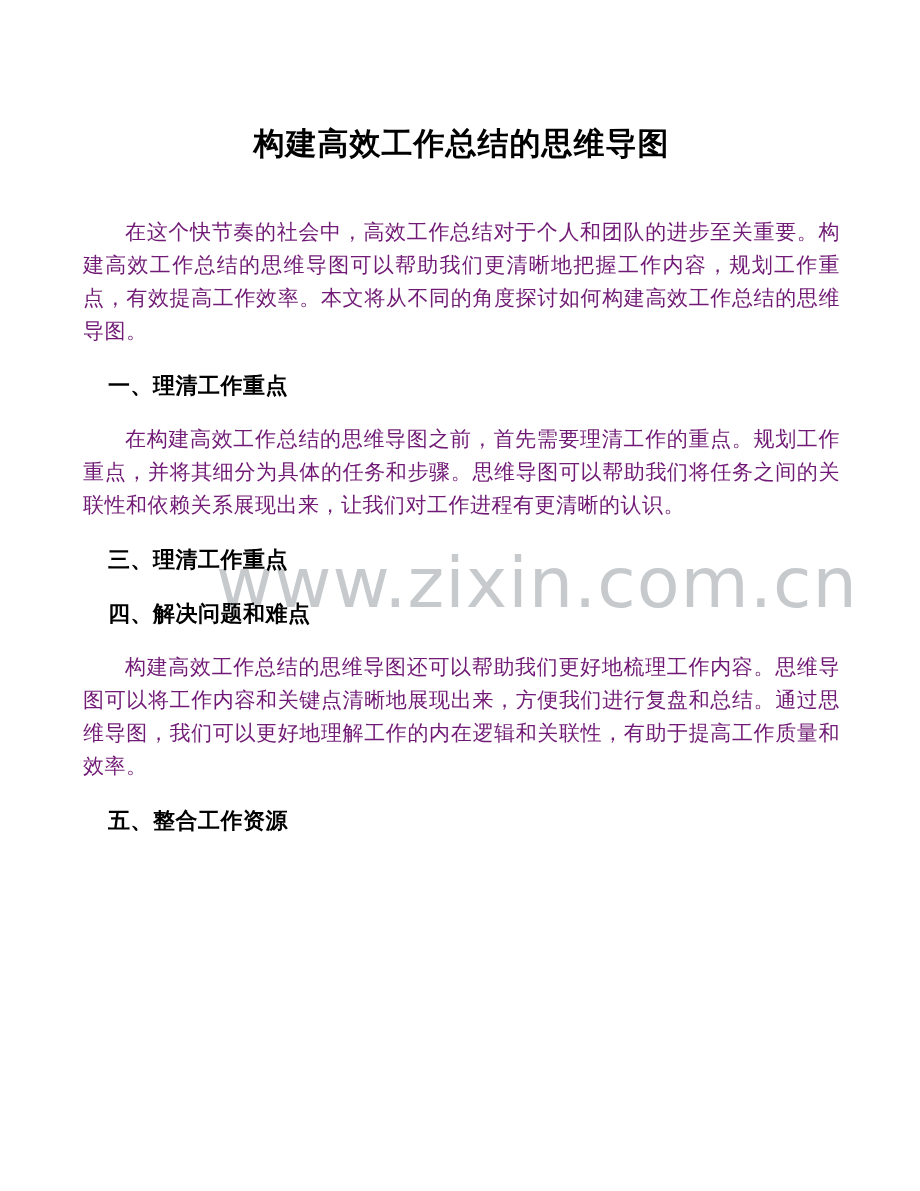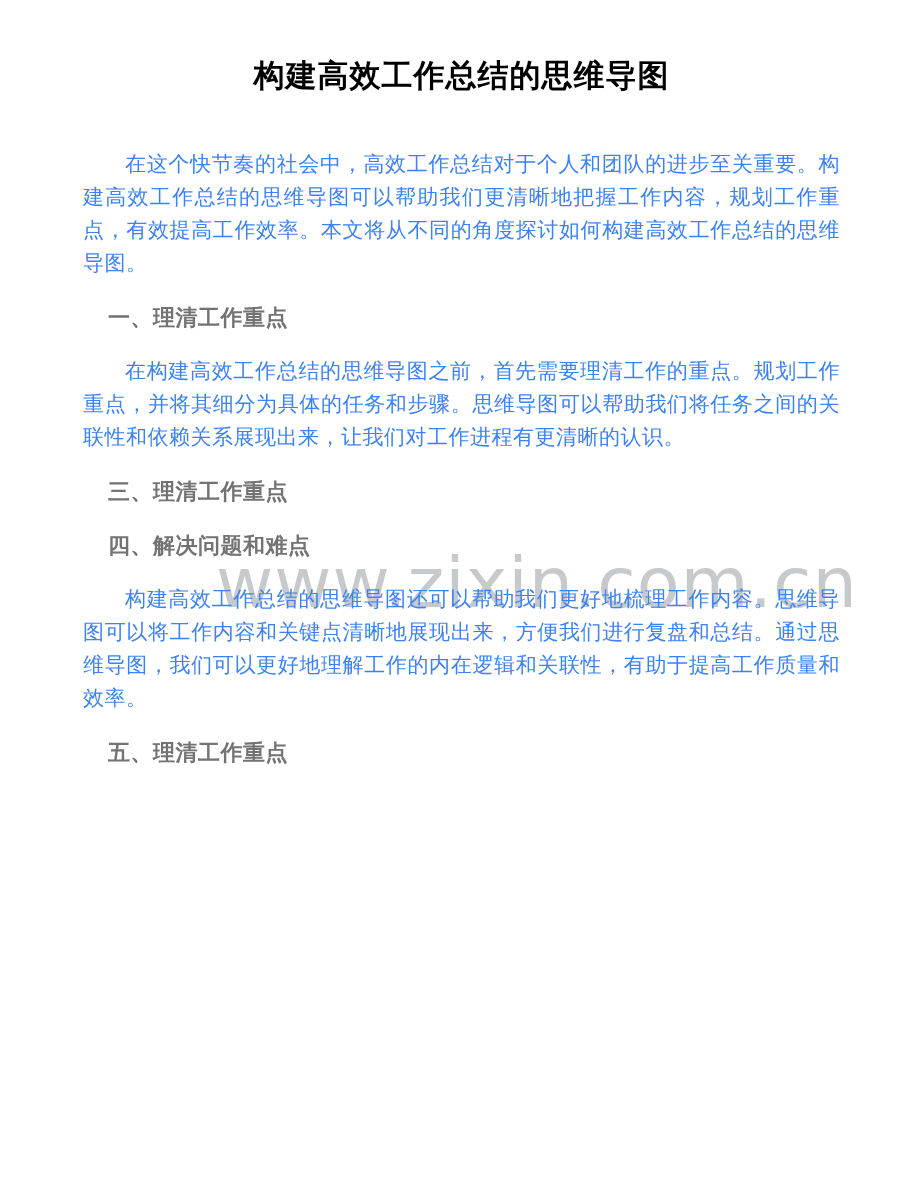--- a/index.html
+++ b/index.html
@@ -9,47 +9,47 @@
     width: 920px;
     height: 1191px;
     margin: 0 auto;
     background: #ffffff;
     overflow: hidden;
     font-family: "Liberation Serif", "DejaVu Serif", serif;
   }
   .content {
     position: relative;
     z-index: 1;
-    padding: 52px 80px 0 83px;
+    padding: 120px 80px 0 83px;
   }
   .doc-title {
     font-family: "Liberation Sans", "DejaVu Sans", sans-serif;
     font-weight: bold;
     font-size: 31px;
     line-height: 48px;
     text-align: center;
     color: #000000;
     letter-spacing: 1px;
     margin-bottom: 48px;
   }
   .para {
     font-size: 21px;
     line-height: 33px;
-    color: #3b82f6;
+    color: #701a75;
     text-align: justify;
     text-indent: 2em;
     letter-spacing: 0.5px;
     margin-bottom: 21px;
   }
   .section-heading {
     font-family: "Liberation Sans", "DejaVu Sans", sans-serif;
     font-weight: bold;
     font-size: 22px;
     line-height: 33px;
-    color: #737373;
+    color: #000000;
     padding-left: 25px;
     letter-spacing: 0.5px;
     margin-bottom: 21px;
   }
   .watermark {
     position: absolute;
     z-index: 0;
     left: 216px;
     top: 542px;
     font-family: "DejaVu Sans", "Liberation Sans", sans-serif;
@@ -76,16 +76,16 @@
 
     <h2 class="section-heading">一、理清工作重点</h2>
     <p class="para">在构建高效工作总结的思维导图之前，首先需要理清工作的重点。规划工作重点，并将其细分为具体的任务和步骤。思维导图可以帮助我们将任务之间的关联性和依赖关系展现出来，让我们对工作进程有更清晰的认识。</p>
 
 
     <h2 class="section-heading">三、理清工作重点</h2>
 
     <h2 class="section-heading">四、解决问题和难点</h2>
     <p class="para">构建高效工作总结的思维导图还可以帮助我们更好地梳理工作内容。思维导图可以将工作内容和关键点清晰地展现出来，方便我们进行复盘和总结。通过思维导图，我们可以更好地理解工作的内在逻辑和关联性，有助于提高工作质量和效率。</p>
 
-    <h2 class="section-heading">五、理清工作重点</h2>
+    <h2 class="section-heading">五、整合工作资源</h2>
 
   </div>
 </div>
 
 </body></html>

